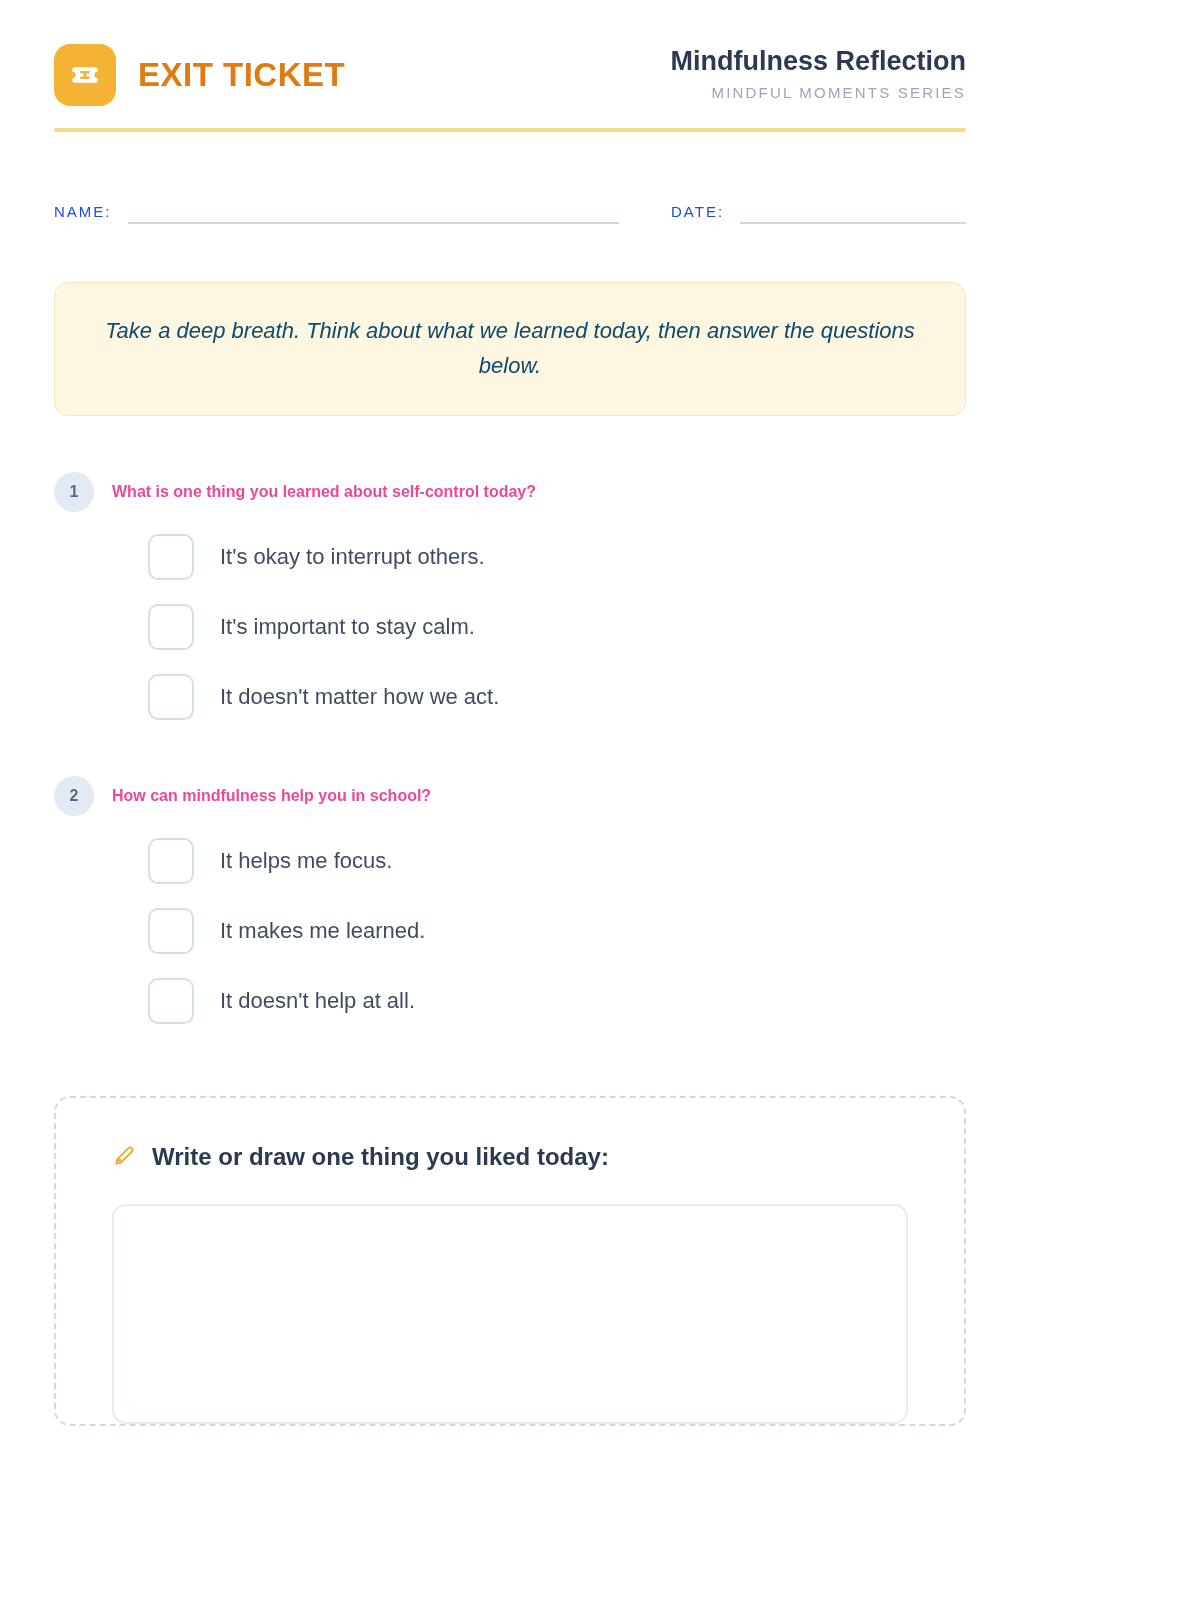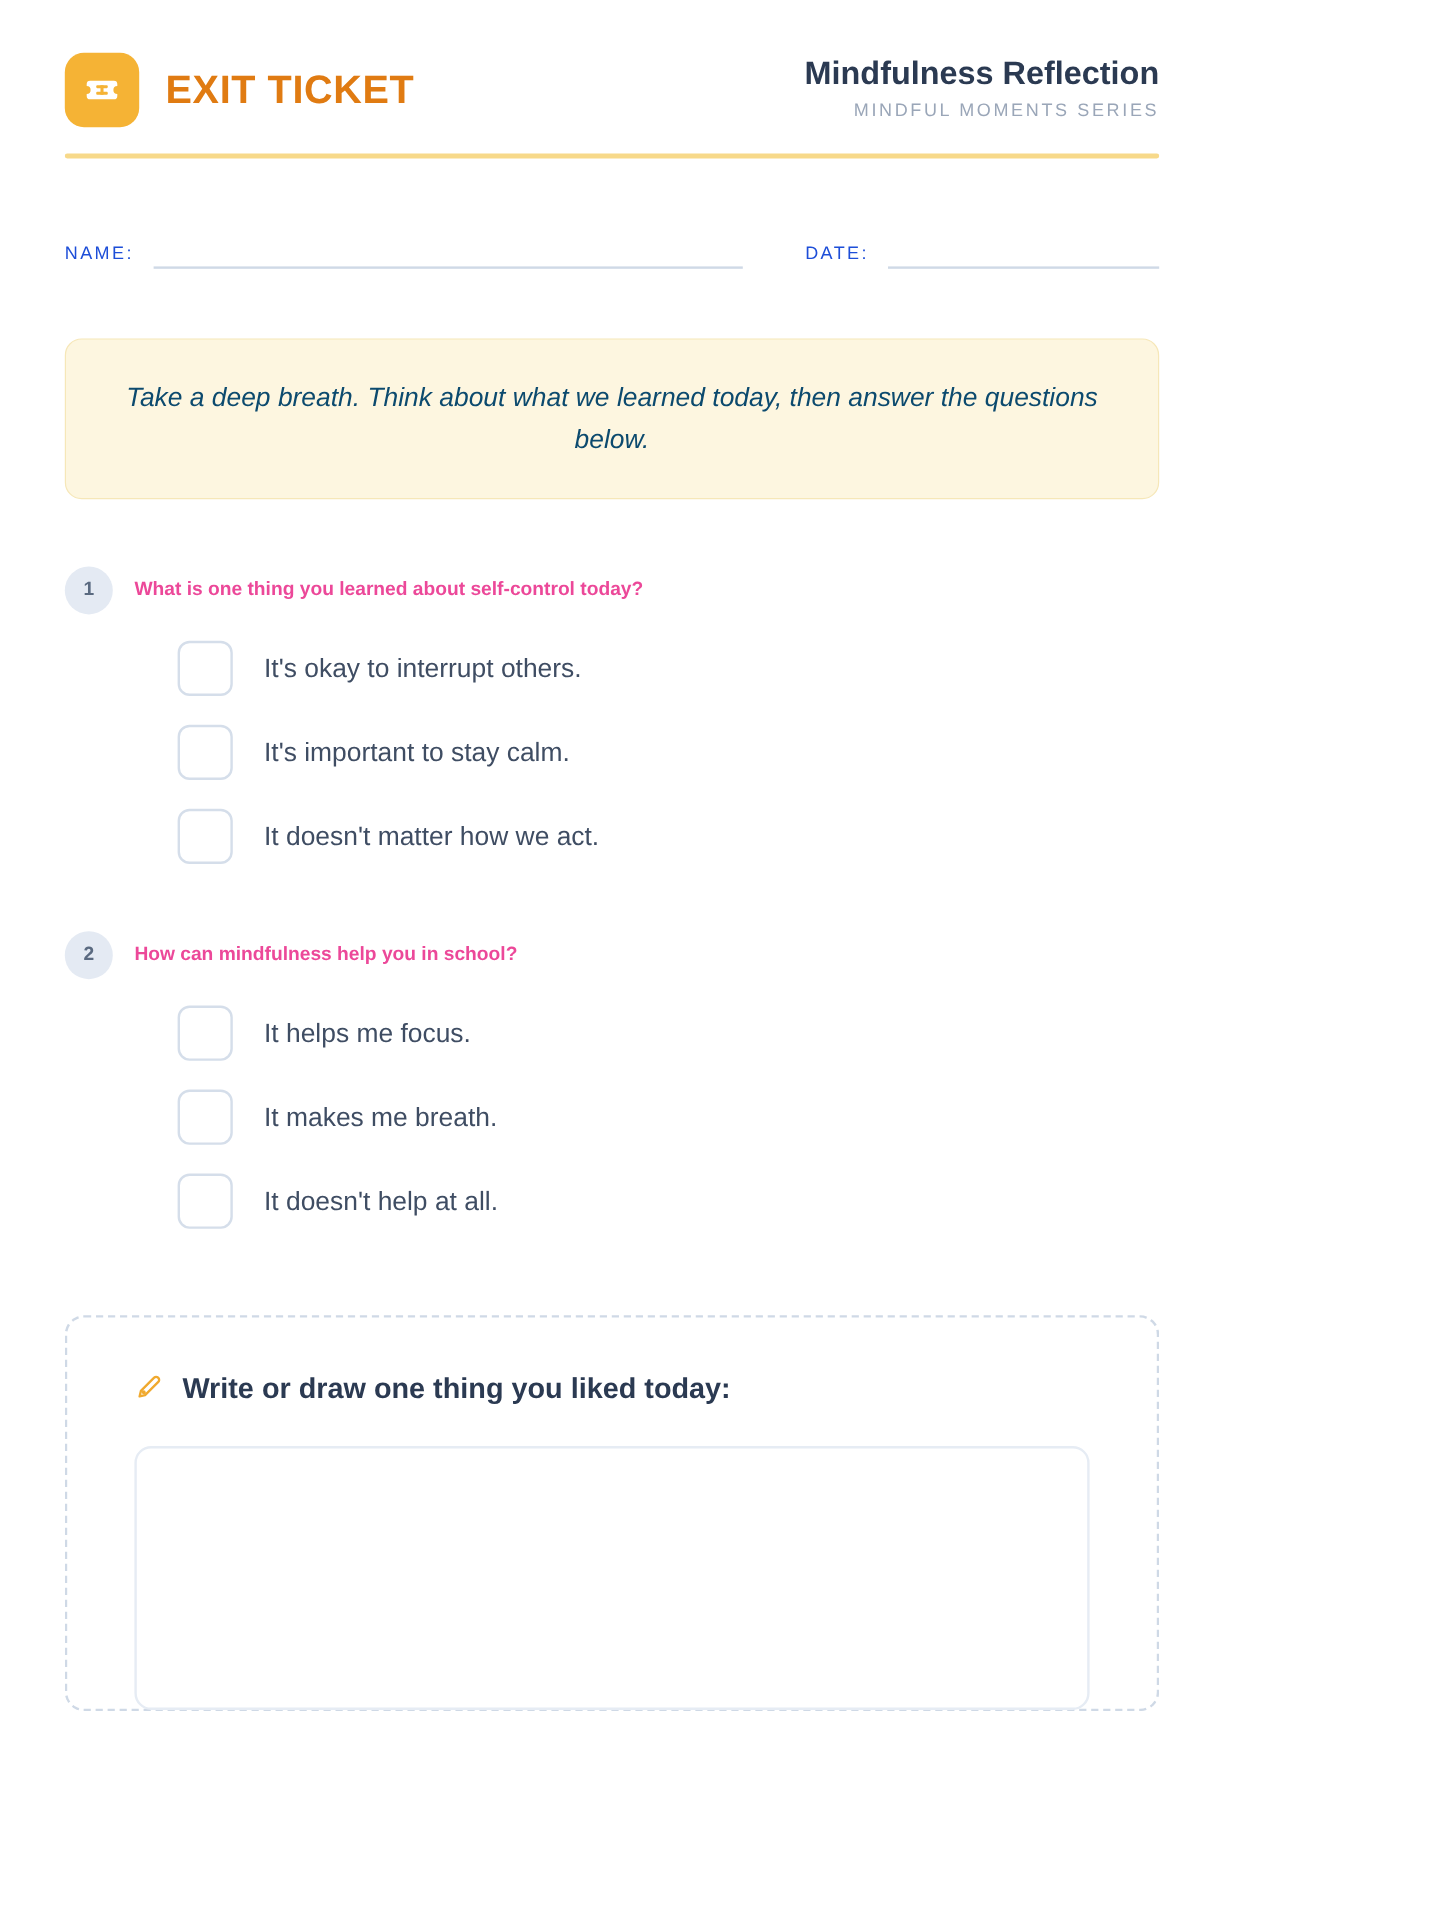--- a/index.html
+++ b/index.html
@@ -248,21 +248,21 @@
       <div class="q-num">2</div>
       <div class="q-text">How can mindfulness help you in school?</div>
     </div>
     <div class="options">
       <div class="option">
         <div class="checkbox"></div>
         <div class="option-label">It helps me focus.</div>
       </div>
       <div class="option">
         <div class="checkbox"></div>
-        <div class="option-label">It makes me breath.</div>
+        <div class="option-label">It makes me learned.</div>
       </div>
       <div class="option">
         <div class="checkbox"></div>
         <div class="option-label">It doesn't help at all.</div>
       </div>
     </div>
   </div>
 
   <div class="draw-area">
     <div class="draw-head">

